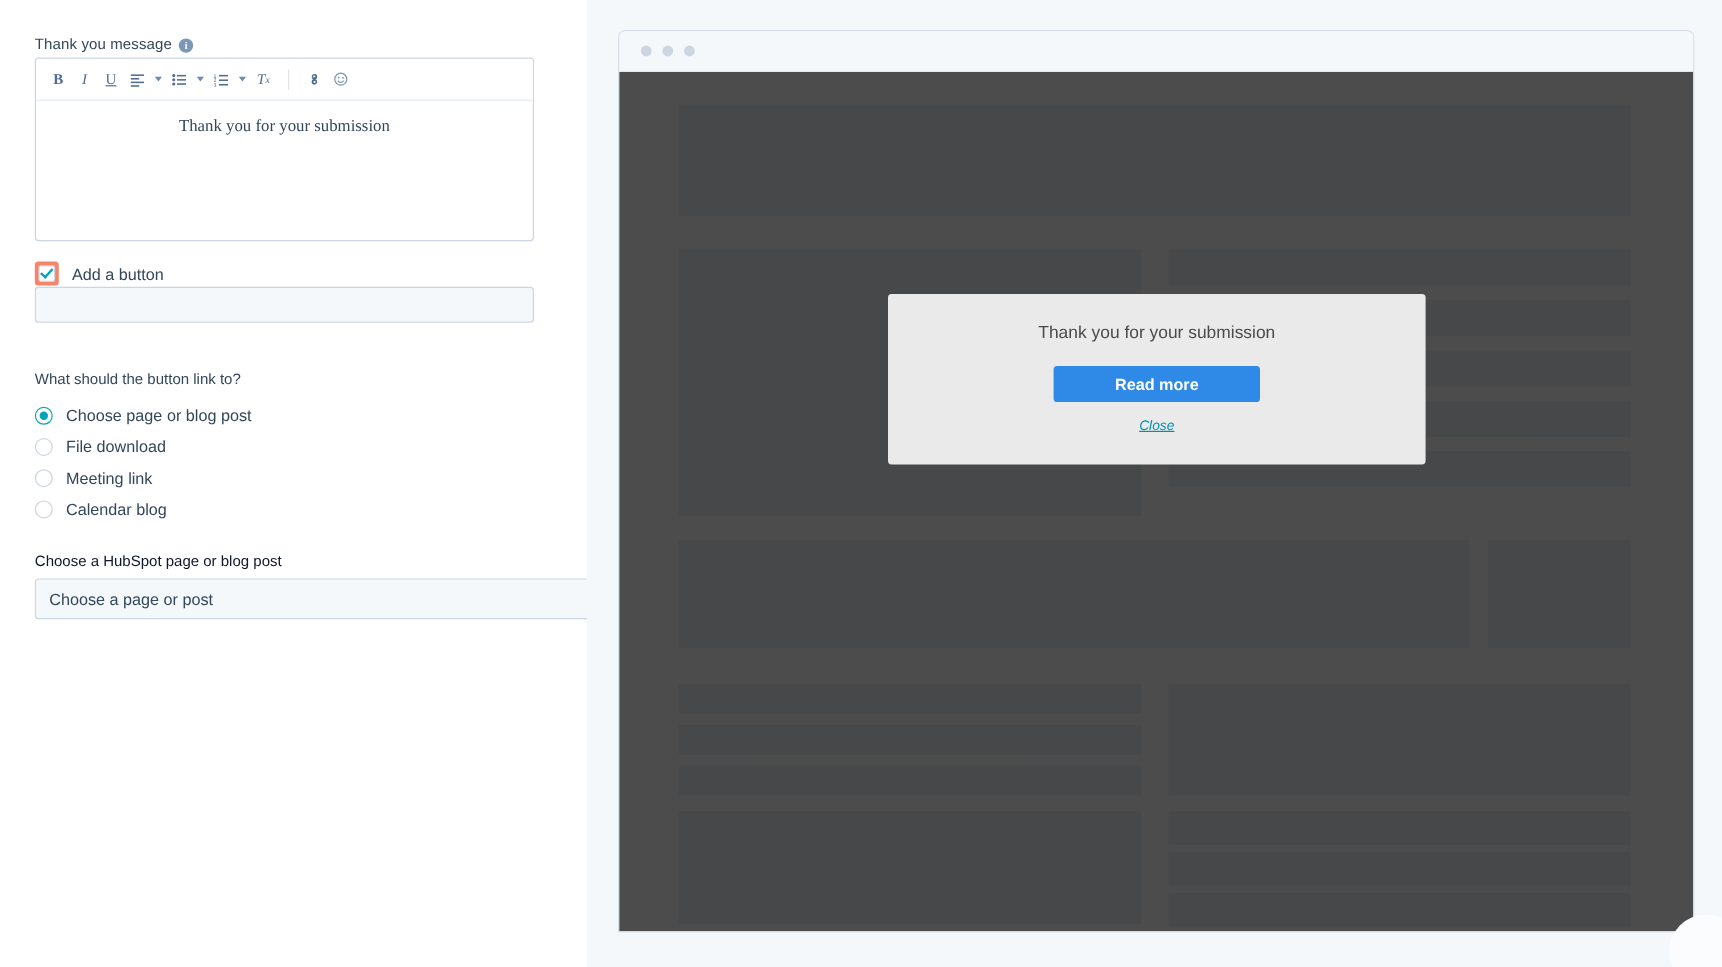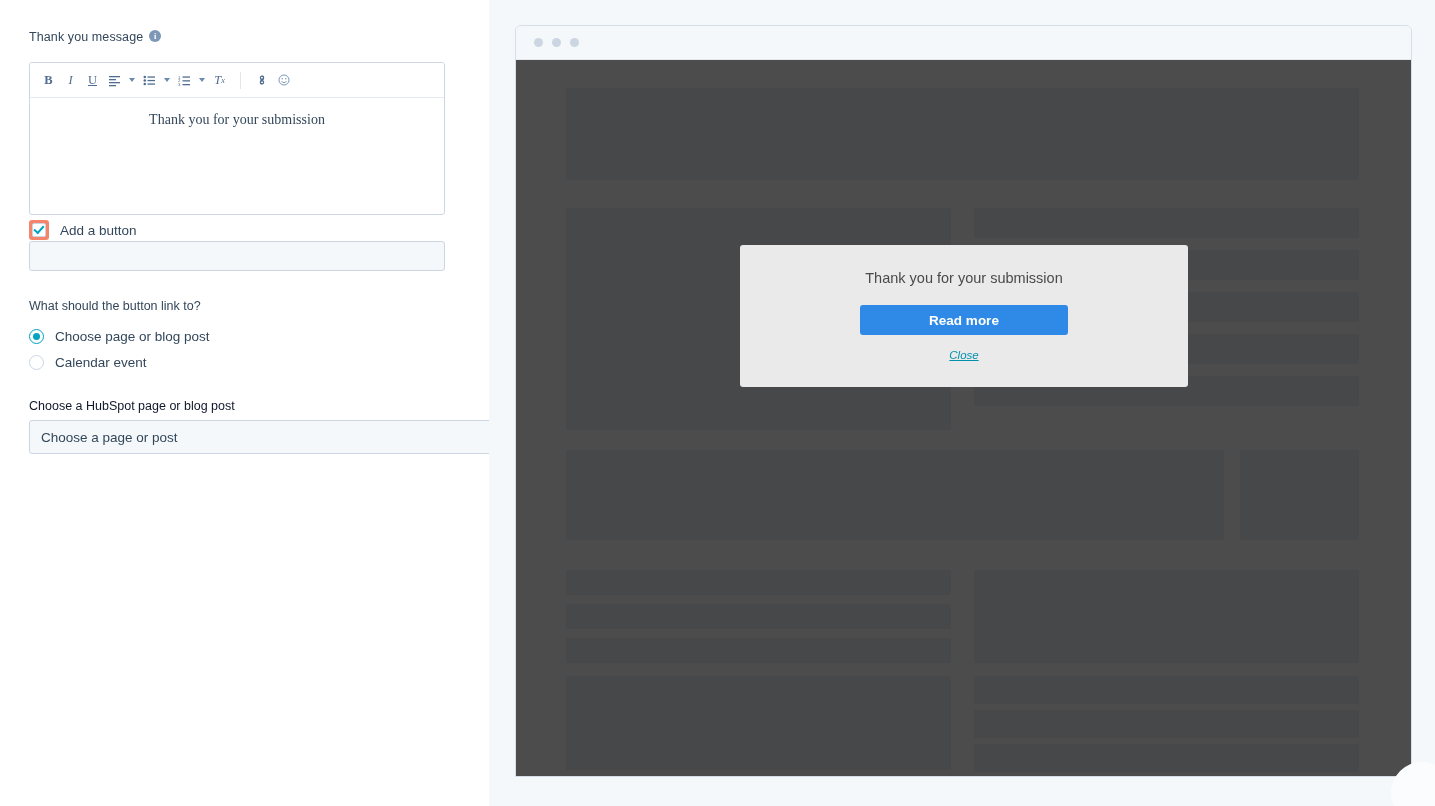--- a/index.html
+++ b/index.html
@@ -27,23 +27,23 @@
     padding: 30px 28px 0 29px;
     position: relative;
     flex: 0 0 489px;
   }
 
   .field-label {
     font-size: 12.5px;
     color: #33475b;
     letter-spacing: .1px;
     display: flex;
-    align-items: flex-start;
+    align-items: flex-end;
     gap: 6px;
-    margin-bottom: 18px;
+    margin-bottom: 4px;
   }
   .info-icon {
     display: inline-flex;
     width: 12px;
     height: 12px;
     border-radius: 50%;
     background: #7c98b6;
     color: #fff;
     font-size: 8.5px;
     font-weight: bold;
@@ -114,21 +114,21 @@
     font-size: 14px;
     color: #33475b;
     text-align: center;
     line-height: 1.4;
   }
 
   
   .checkbox-row {
     display: flex;
     align-items: center;
-    margin-top: 4px;
+    margin-top: 16px;
     gap: 11px;
     height: 22px;
   }
   .checkbox-hl {
     width: 20px;
     height: 20px;
     background: #f5846a;
     border-radius: 3px;
     display: flex;
     align-items: center;
@@ -178,21 +178,21 @@
     font-size: 13.5px;
     color: #33475b;
     font-family: "Liberation Sans", sans-serif;
     outline: none;
   }
   .text-input::placeholder { color: #7c98b6; }
 
   .group-label {
     font-size: 12.5px;
     color: #33475b;
-    margin-top: 28px;
+    margin-top: 40px;
     margin-bottom: 10px;
     display: block;
   }
   .radio-list { display: flex; flex-direction: column; }
   .radio-row {
     display: flex;
     align-items: center;
     gap: 11px;
     height: 26px;
     cursor: pointer;
@@ -313,21 +313,21 @@
     flex-direction: column;
     align-items: center;
     padding-top: 25px;
   }
   .modal-msg {
     font-size: 14.5px;
     color: #4a4a4a;
     margin-bottom: 19px;
   }
   .modal-btn {
-    width: 208px;
+    width: 172px;
     height: 30px;
     background: #2e8ae6;
     color: #ffffff;
     border: none;
     border-radius: 3px;
     font-size: 13.5px;
     font-weight: bold;
     cursor: pointer;
     font-family: "Liberation Sans", sans-serif;
     display: flex;
@@ -458,21 +458,29 @@
 
     <label class="group-label">What should the button link to?</label>
 
     <div class="radio-list">
       <div class="radio-row selected">
         <span class="radio-mark"></span>
         <span class="radio-text">Choose page or blog post</span>
       </div>
       <div class="radio-row">
         <span class="radio-mark"></span>
-        <span class="radio-text">Calendar event</span>
+        <span class="radio-text">File download</span>
+      </div>
+      <div class="radio-row">
+        <span class="radio-mark"></span>
+        <span class="radio-text">Meeting link</span>
+      </div>
+      <div class="radio-row">
+        <span class="radio-mark"></span>
+        <span class="radio-text">Calendar blog</span>
       </div>
     </div>
 
     <label class="select-label">Choose a HubSpot page or blog post</label>
     <div class="select-box">
       <span class="select-value">Choose a page or post</span>
       <span class="select-caret"></span>
     </div>
   </div>
 

